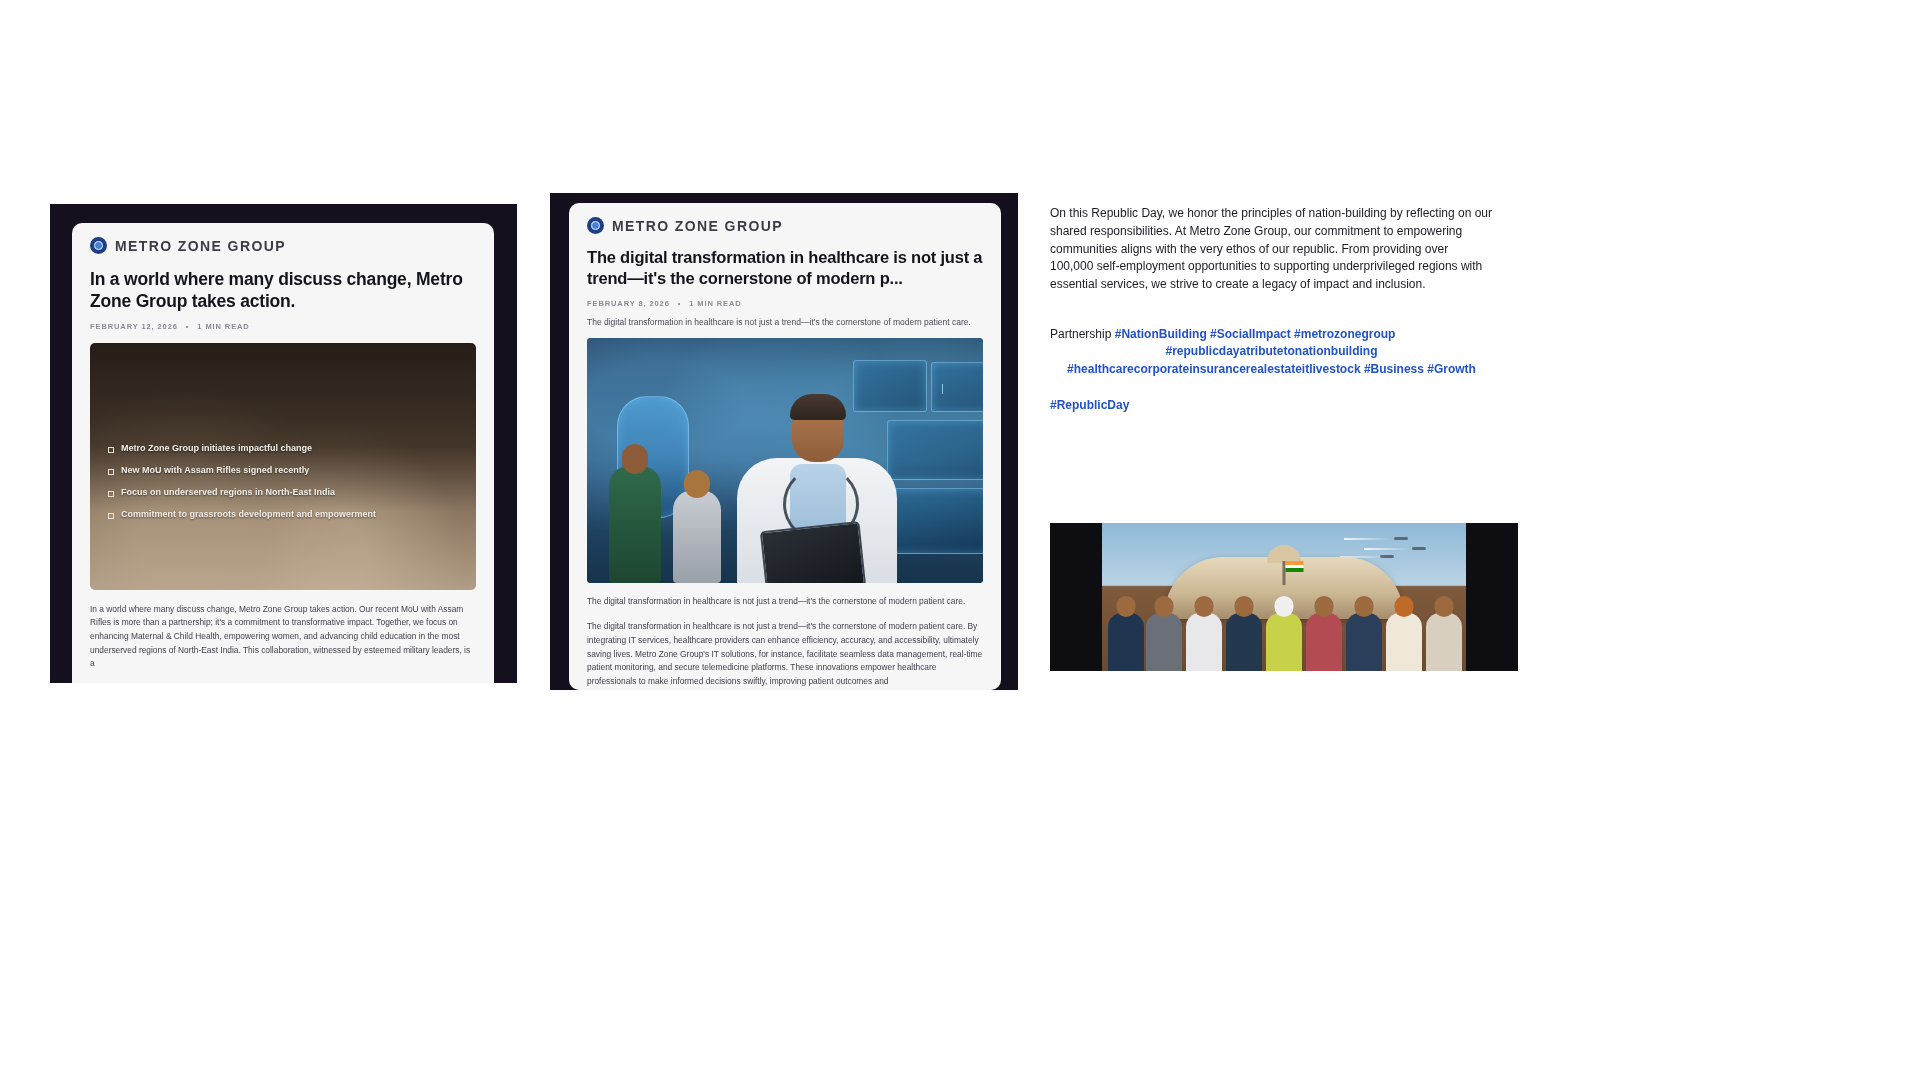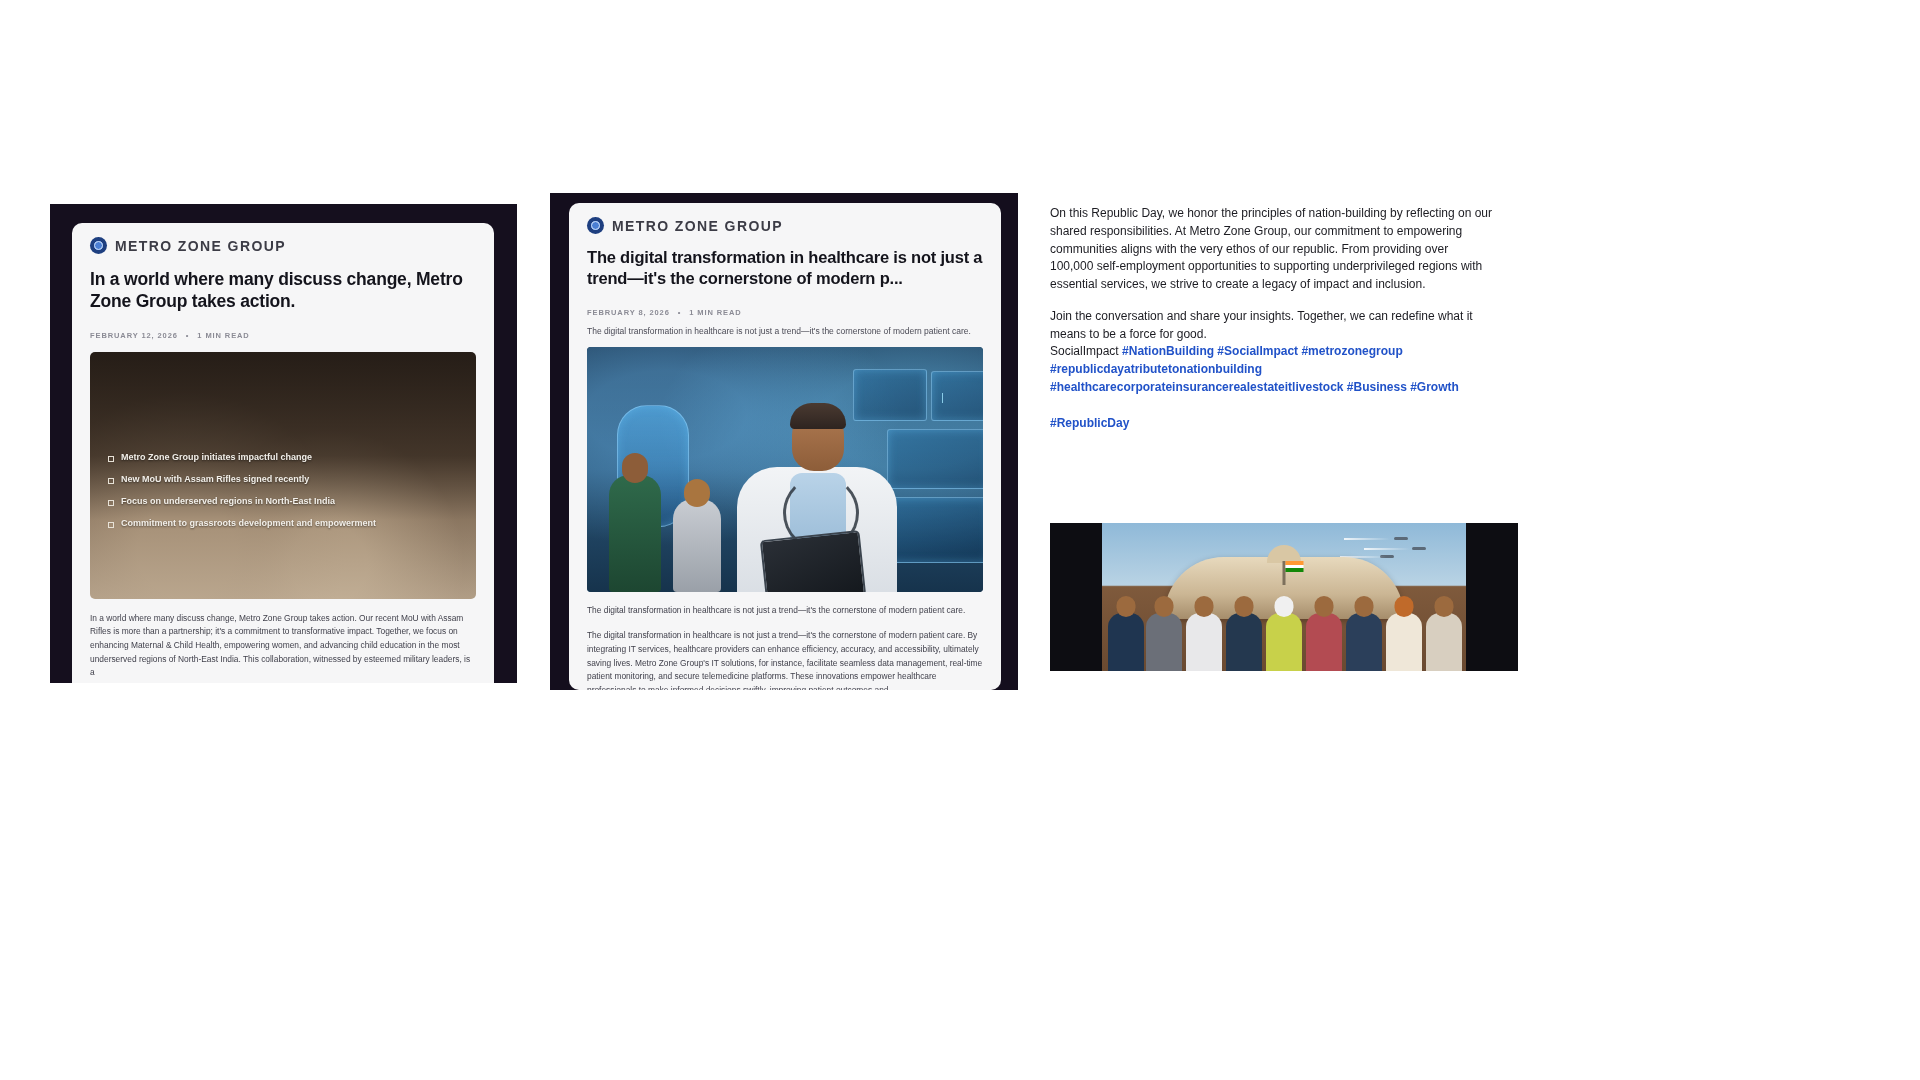--- a/index.html
+++ b/index.html
@@ -80,21 +80,21 @@
 
   .p1-title {
     font-size: 17.5px;
     line-height: 1.28;
     font-weight: 700;
     color: #14141c;
     margin: 14px 0 0 0;
     letter-spacing: -0.2px;
   }
   .meta-row {
-    margin-top: 18px;
+    margin-top: 9px;
     font-size: 7.5px;
     letter-spacing: 0.9px;
     color: #8b8b95;
     font-weight: 600;
   }
   .meta-dot { margin: 0 5px; }
 
   .p1-sub {
     margin-top: 9px;
     font-size: 8.6px;
@@ -298,21 +298,21 @@
     height: 470px;
   }
   .p3-text {
     font-size: 12px;
     line-height: 1.48;
     color: #1c1c22;
     width: 443px;
   }
   .p3-text p { margin: 0 0 14px 0; }
   .p3-tags { color: #2152c8; font-weight: 700; }
-  .p3-tag-line { display: block; }
+  .p3-tag-line { display: block; text-align: center; }
   .p3-lastline { margin-top: 18px; display: block; color: #2152c8; font-weight: 700; }
 
   #p3-image {
     position: absolute;
     left: 1050px;
     top: 523px;
     width: 468px;
     height: 148px;
     background: #0d0d12;
     overflow: hidden;
@@ -495,22 +495,22 @@
       <div class="p2-lead">The digital transformation in healthcare is not just a trend—it's the cornerstone of modern patient care.</div>
       <div class="p2-body">The digital transformation in healthcare is not just a trend—it's the cornerstone of modern patient care. By integrating IT services, healthcare providers can enhance efficiency, accuracy, and accessibility, ultimately saving lives. Metro Zone Group's IT solutions, for instance, facilitate seamless data management, real-time patient monitoring, and secure telemedicine platforms. These innovations empower healthcare professionals to make informed decisions swiftly, improving patient outcomes and</div>
       <div class="fade-bottom"></div>
     </div>
   </div>
 
   <div id="panel3">
     <div class="p3-text">
       <p>On this Republic Day, we honor the principles of nation-building by reflecting on our shared responsibilities. At Metro Zone Group, our commitment to empowering communities aligns with the very ethos of our republic. From providing over 100,000 self-employment opportunities to supporting underprivileged regions with essential services, we strive to create a legacy of impact and inclusion.</p>
       <p>
-        <span>Join the conversation and share your insights. Together, we can redefine what it means to be a force for good.</span><br>
-        <span>SocialImpact</span>
+        <br>
+        <span>Partnership</span>
         <span class="p3-tags">#NationBuilding #SocialImpact #metrozonegroup</span>
         <span class="p3-tags p3-tag-line">#republicdayatributetonationbuilding</span>
         <span class="p3-tags p3-tag-line">#healthcarecorporateinsurancerealestateitlivestock #Business #Growth</span>
         <span class="p3-lastline">#RepublicDay</span>
       </p>
     </div>
   </div>
 
   <div id="p3-image">
     <div class="p3-photo">

